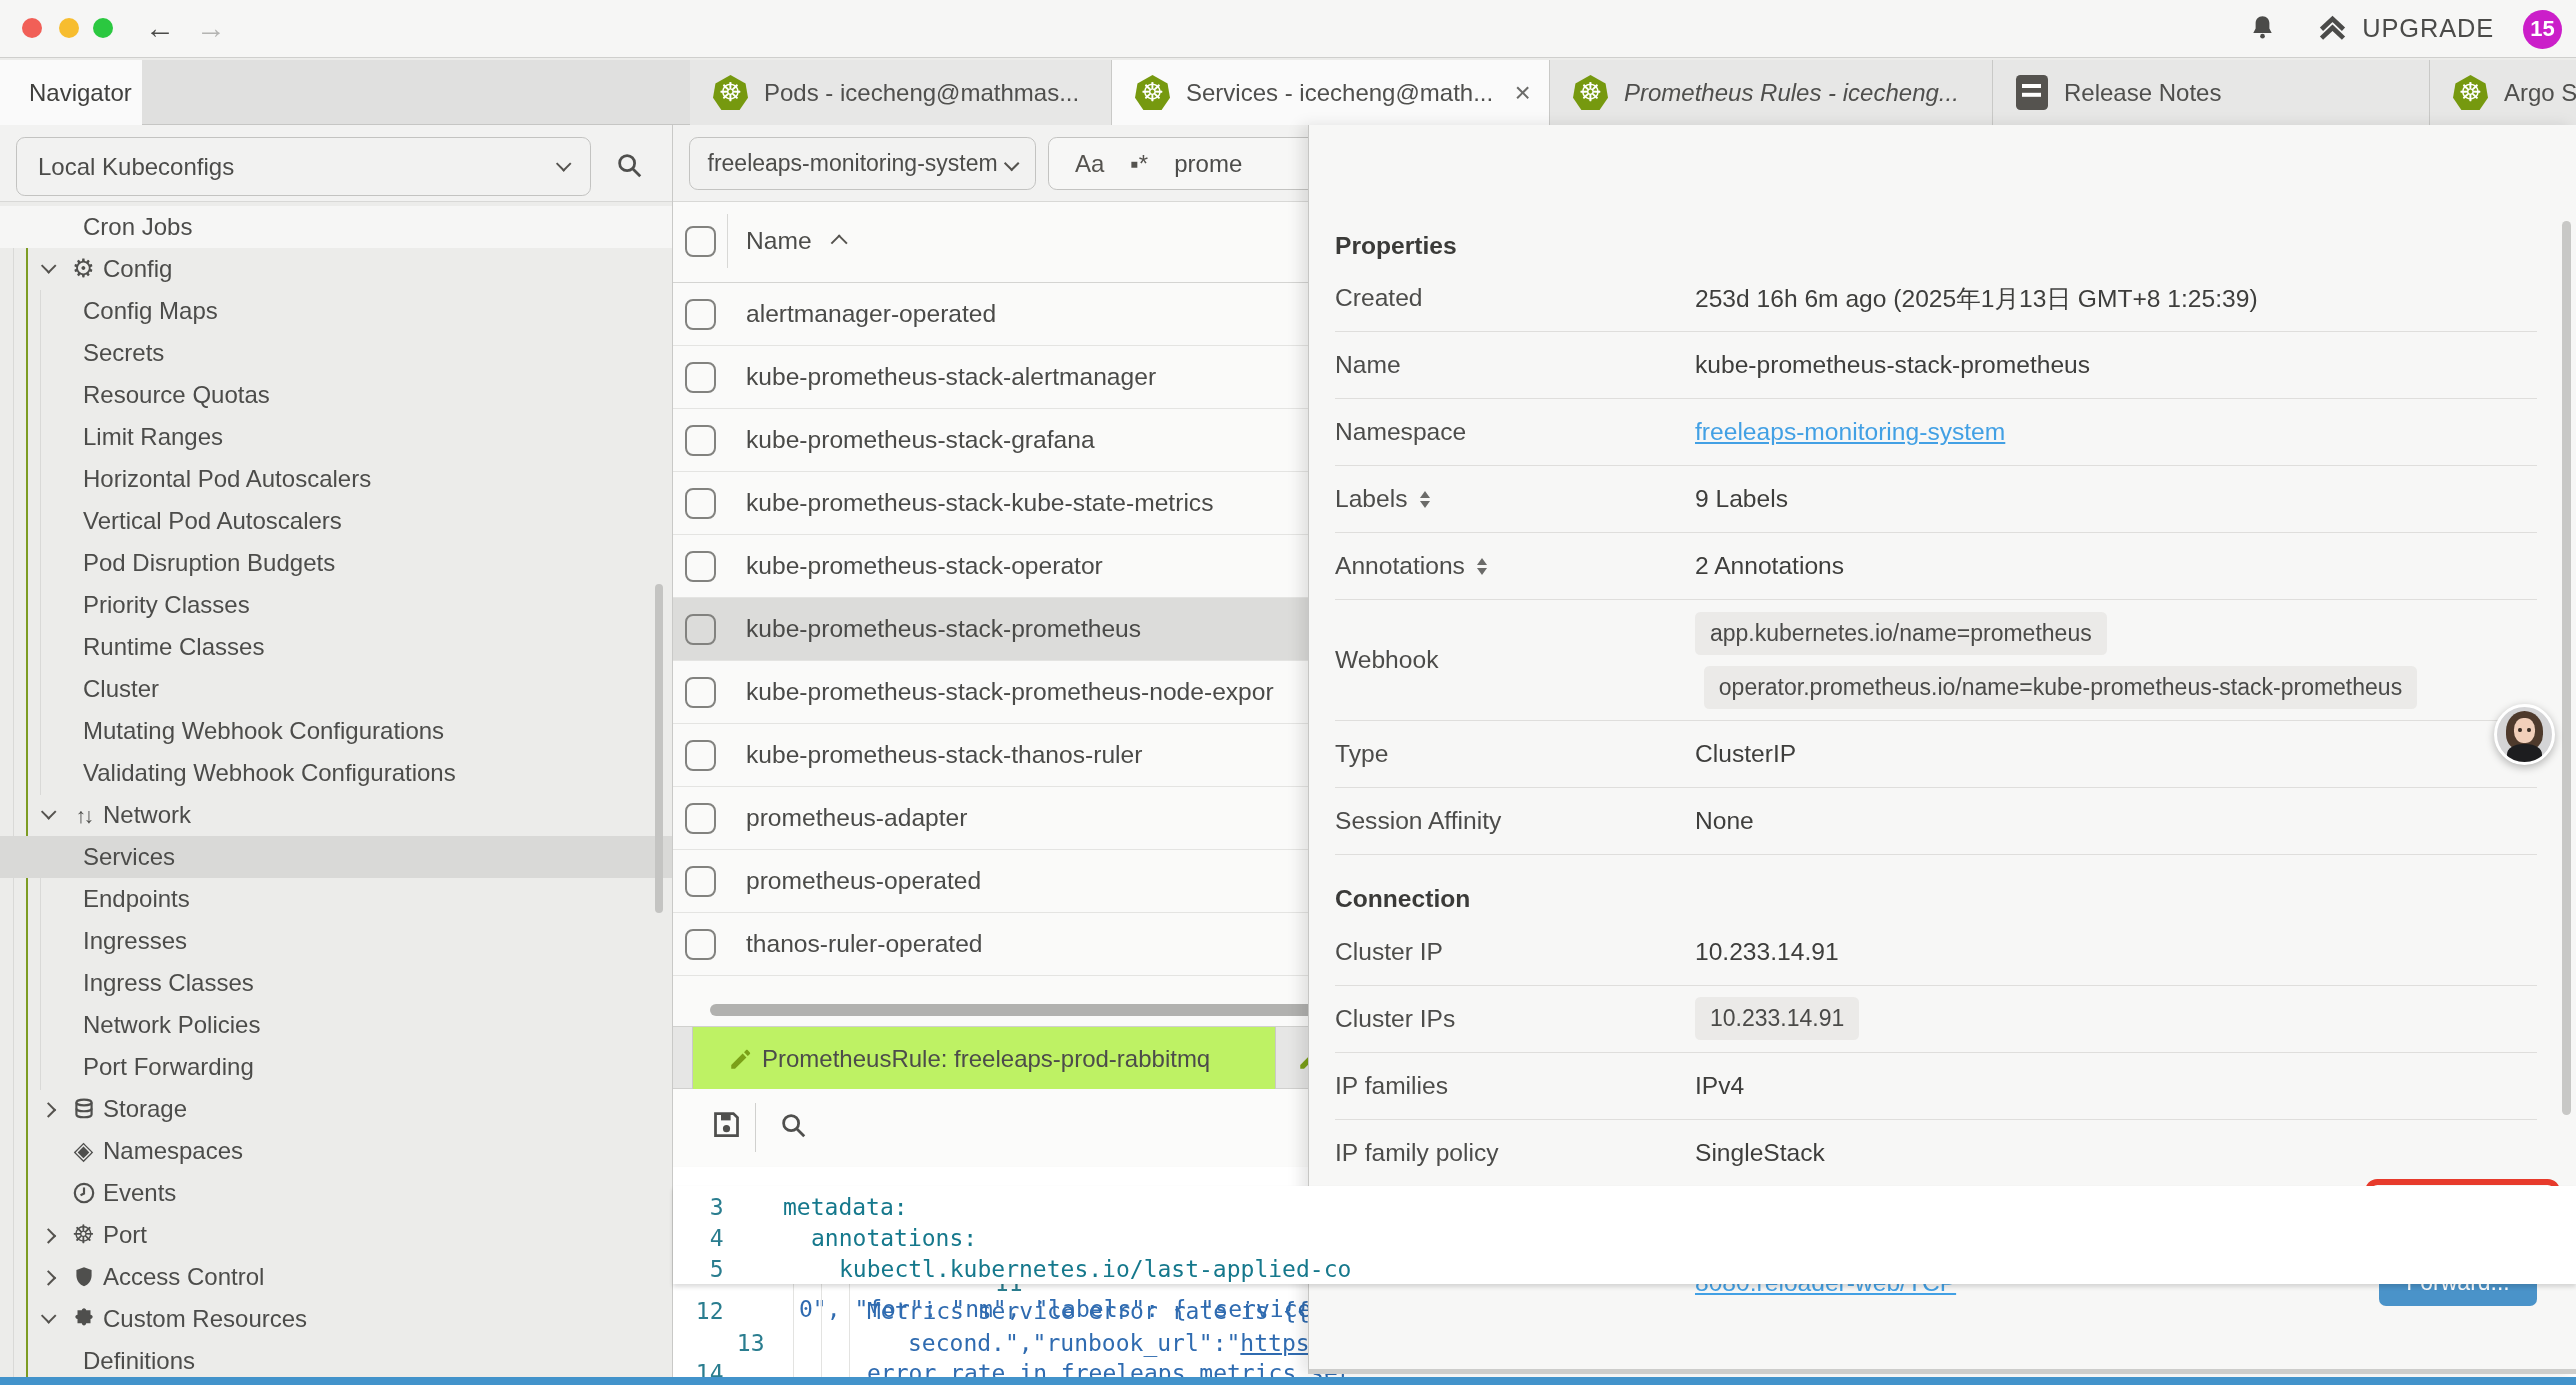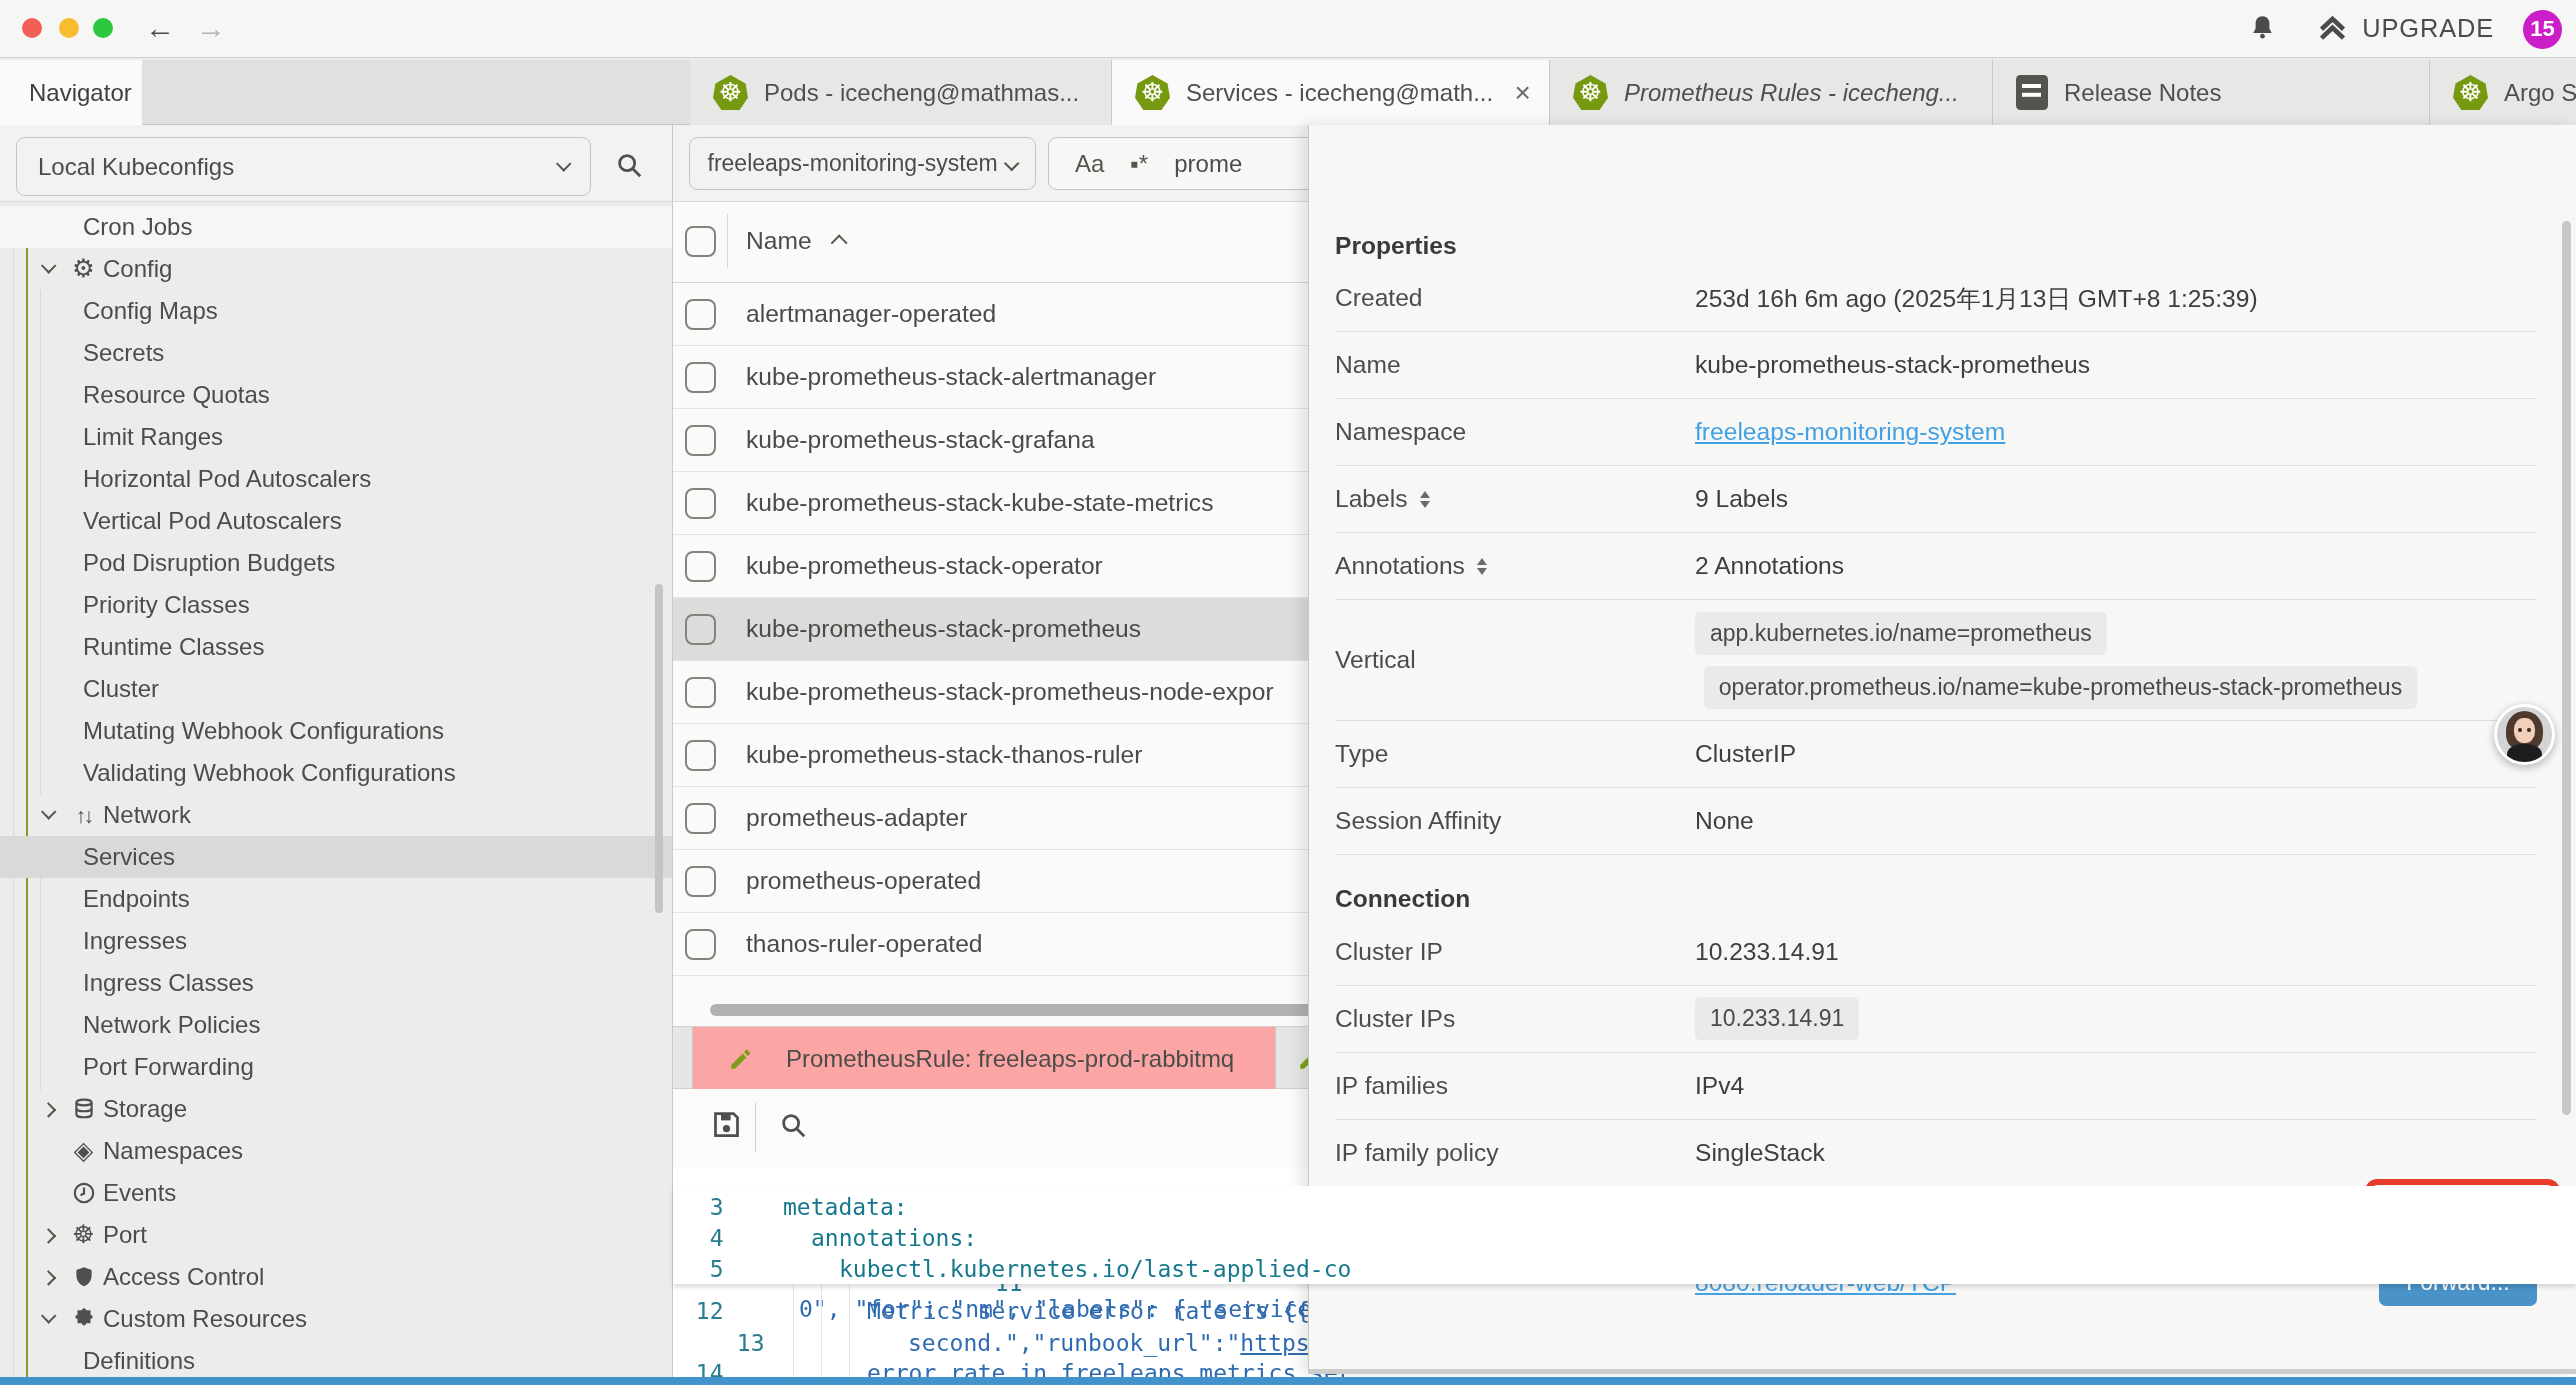--- a/index.html
+++ b/index.html
@@ -105,23 +105,23 @@
           border-bottom:0.9px solid #e4e4e2; font-size:24.6px; color:#4a4a48; }
   .drow.selected { background:#dcdcda; }
   .drow .checkbox { position:absolute; left:12.3px; }
   .drow .rowname { margin-left:73px; white-space:nowrap; }
 
   .hscroll { position:absolute; left:37px; top:879px; width:658px; height:12.3px;
              background:#b1b1af; border-radius:6.1px; }
 
   .ed-tabs { position:absolute; left:0; top:901px; width:1903px; height:63px;
              background:#e6e6e5; border-top:0.9px solid #d0d0ce; border-bottom:0.9px solid #d0d0ce; }
-  .ed-tab { position:absolute; left:19px; top:0; width:584px; height:63px; background:#fca5a5;
+  .ed-tab { position:absolute; left:19px; top:0; width:584px; height:63px; background:#bef264;
             border-left:0.9px solid #c9c9c7; border-right:0.9px solid #c9c9c7;
-            display:flex; align-items:center; gap:32px; padding:0 0 0 35px;
+            display:flex; align-items:center; gap:8px; padding:0 0 0 35px;
             font-size:24px; color:#4c4c4a; white-space:nowrap; }
   .ed-tab2 { position:absolute; left:606px; top:0; width:96px; height:63px;
              display:flex; align-items:center; padding-left:17.5px; }
   .ed-toolbar { position:absolute; left:0; top:964px; width:1903px; height:77px; background:#fbfbfa; }
   .ed-toolbar .vdiv { position:absolute; left:82px; top:14px; width:0.9px; height:49px; background:#d0d0ce; }
 
   .code { position:absolute; left:0; top:1042px; width:1903px; height:219px; background:#ffffff;
           font-family:"DejaVu Sans Mono", monospace; font-size:23px; }
   .cline { position:absolute; left:0; height:31px; display:flex; align-items:center; white-space:pre; }
   .cgut { width:68px; text-align:right; padding-right:17.5px; color:#2a7d8f; flex:0 0 auto; }
@@ -602,21 +602,21 @@
           <span class="pvalue">9 Labels</span>
         </div>
         <div class="prow">
           <span class="plabel">Annotations<span class="sorticon">
               <i class="up"></i>
               <i class="dn"></i>
             </span></span>
           <span class="pvalue">2 Annotations</span>
         </div>
         <div class="prow chips">
-          <span class="plabel">Vertical</span>
+          <span class="plabel">Webhook</span>
           <div class="chipcol">
             <span class="chip">app.kubernetes.io/name=prometheus</span>
             <span class="chip c2">operator.prometheus.io/name=kube-prometheus-stack-prometheus</span>
           </div>
         </div>
         <div class="prow">
           <span class="plabel">Type</span>
           <span class="pvalue">ClusterIP</span>
         </div>
         <div class="prow">

